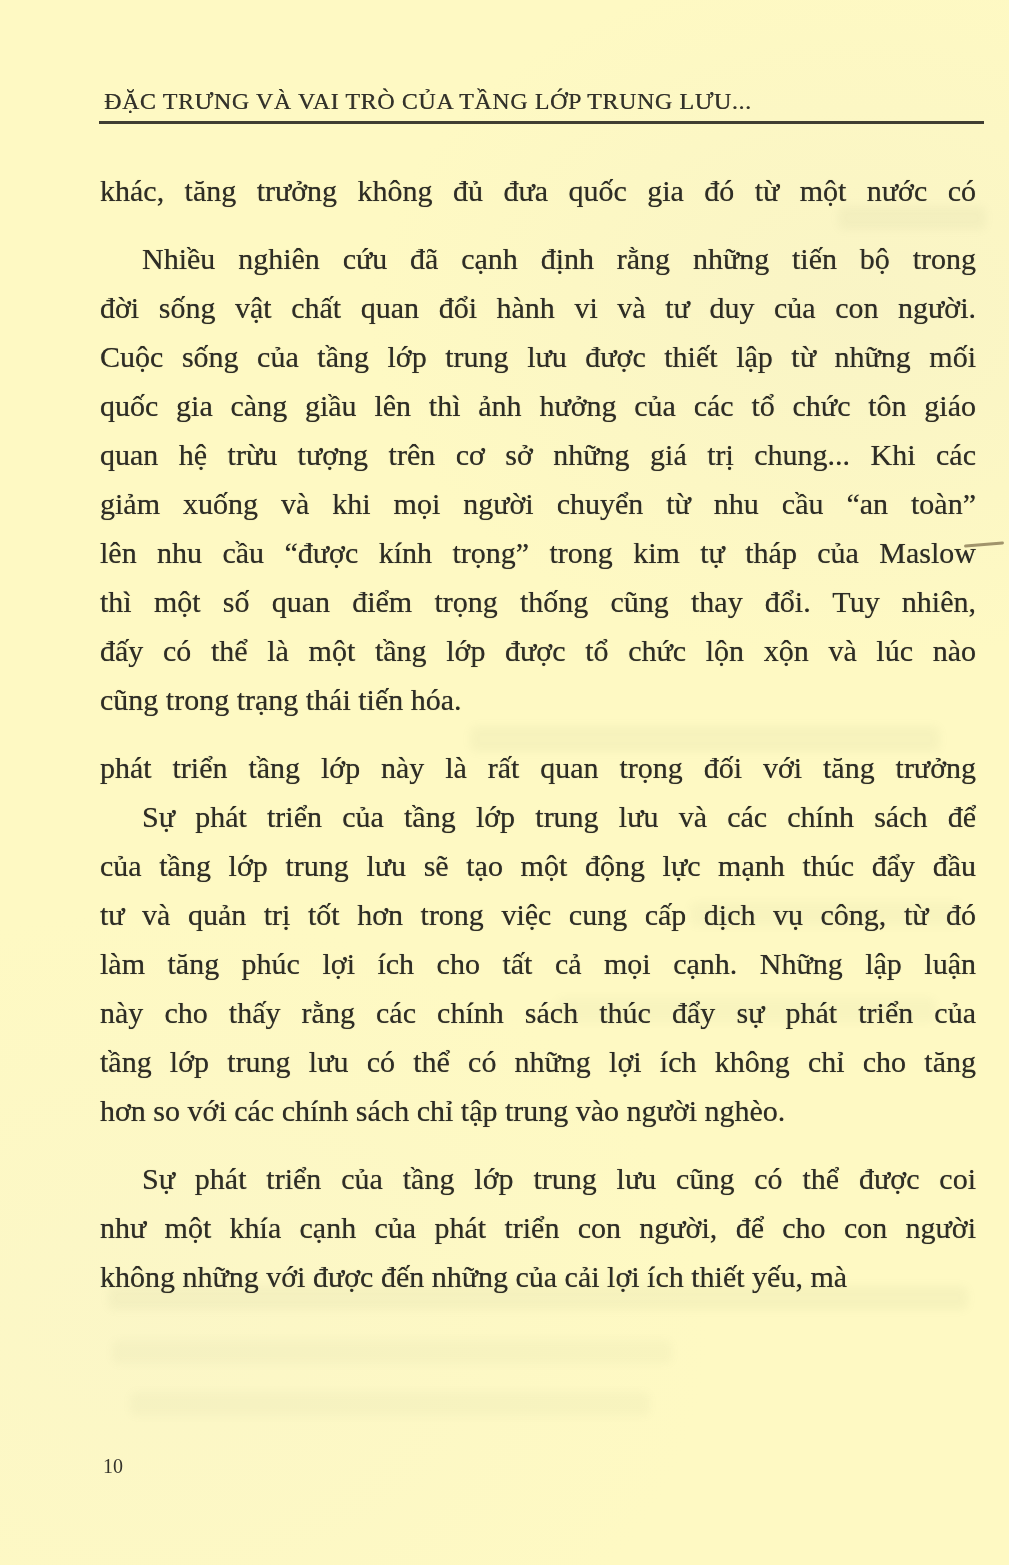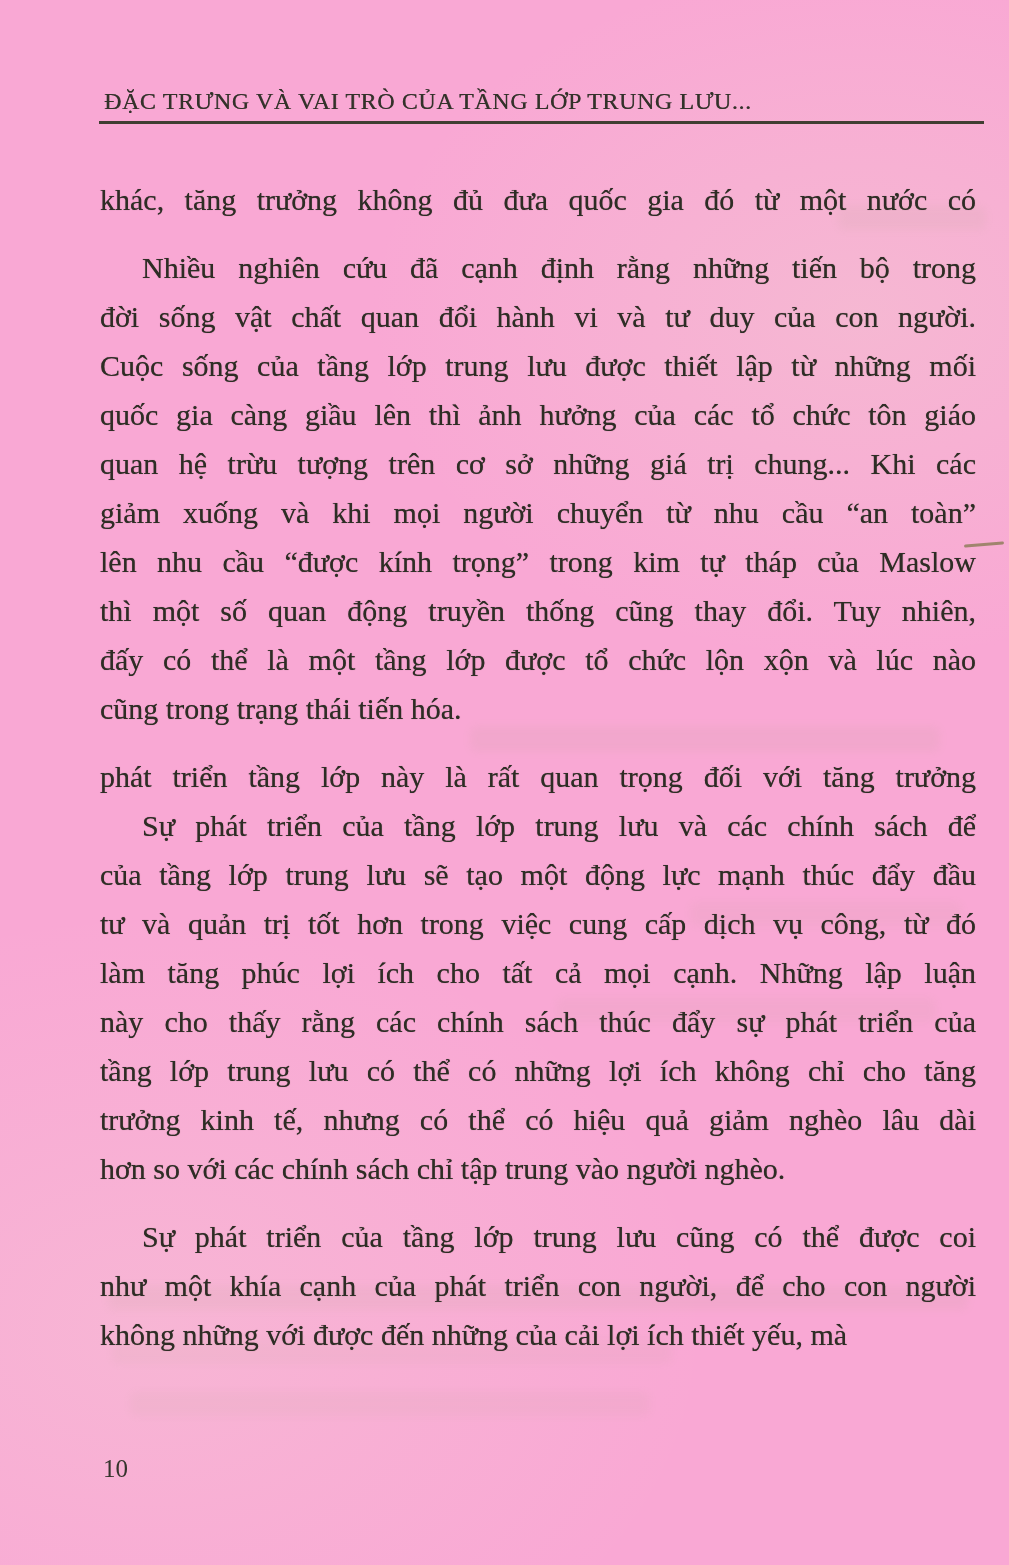--- a/index.html
+++ b/index.html
@@ -5,21 +5,21 @@
   html, body {
     margin: 0;
     padding: 0;
     background: #e8e6de;
   }
   .page {
     position: relative;
     width: 1009px;
     height: 1565px;
     margin: 0 auto;
-    background: #f9a8d4;
+    background: #fef9c3;
     overflow: hidden;
     font-family: "Liberation Serif", "DejaVu Serif", serif;
     color: #2e2d25;
   }
   
   .page::after {
     content: "";
     position: absolute;
     inset: 0;
     background:
@@ -52,33 +52,33 @@
   .text-block {
     position: absolute;
     left: 100px;
     top: 166px;
     width: 876px;
     font-size: 30px;
     line-height: 49px;
     text-shadow: 0 0 0.7px rgba(42,41,33,0.65);
     z-index: 3;
   }
-  .paragraph { margin: 9px 0 19px 0; }
+  .paragraph { margin: 0 0 19px 0; }
   .paragraph:last-child { margin-bottom: 0; }
   .line {
     text-align: justify;
     text-align-last: justify;
   }
   .line.last { text-align-last: left; }
   .line.indent { text-indent: 42px; }
   .page-number {
     position: absolute;
     left: 103px;
     top: 1455px;
-    font-size: 25px;
+    font-size: 20px;
     color: #35342c;
     z-index: 3;
   }
   
   .ghost {
     position: absolute;
     background: rgba(150,158,110,0.55);
     filter: blur(4px);
     opacity: 0.13;
     border-radius: 6px;
@@ -120,33 +120,32 @@
         <div class="line">khác, tăng trưởng không đủ đưa quốc gia đó từ một nước có</div>
       </div>
       <div class="paragraph">
         <div class="line indent">Nhiều nghiên cứu đã cạnh định rằng những tiến bộ trong</div>
         <div class="line">đời sống vật chất quan đổi hành vi và tư duy của con người.</div>
         <div class="line">Cuộc sống của tầng lớp trung lưu được thiết lập từ những mối</div>
         <div class="line">quốc gia càng giầu lên thì ảnh hưởng của các tổ chức tôn giáo</div>
         <div class="line">quan hệ trừu tượng trên cơ sở những giá trị chung... Khi các</div>
         <div class="line">giảm xuống và khi mọi người chuyển từ nhu cầu “an toàn”</div>
         <div class="line">lên nhu cầu “được kính trọng” trong kim tự tháp của Maslow</div>
-        <div class="line">thì một số quan động truyền thống cũng thay đổi. Tuy nhiên,</div>
+        <div class="line">thì một số quan điểm trọng thống cũng thay đổi. Tuy nhiên,</div>
         <div class="line">đấy có thể là một tầng lớp được tổ chức lộn xộn và lúc nào</div>
         <div class="line last">cũng trong trạng thái tiến hóa.</div>
       </div>
       <div class="paragraph">
         <div class="line">phát triển tầng lớp này là rất quan trọng đối với tăng trưởng</div>
         <div class="line indent">Sự phát triển của tầng lớp trung lưu và các chính sách để</div>
         <div class="line">của tầng lớp trung lưu sẽ tạo một động lực mạnh thúc đẩy đầu</div>
         <div class="line">tư và quản trị tốt hơn trong việc cung cấp dịch vụ công, từ đó</div>
         <div class="line">làm tăng phúc lợi ích cho tất cả mọi cạnh. Những lập luận</div>
         <div class="line">này cho thấy rằng các chính sách thúc đẩy sự phát triển của</div>
         <div class="line">tầng lớp trung lưu có thể có những lợi ích không chỉ cho tăng</div>
-        <div class="line">trưởng kinh tế, nhưng có thể có hiệu quả giảm nghèo lâu dài</div>
         <div class="line last">hơn so với các chính sách chỉ tập trung vào người nghèo.</div>
       </div>
       <div class="paragraph">
         <div class="line indent">Sự phát triển của tầng lớp trung lưu cũng có thể được coi</div>
         <div class="line">như một khía cạnh của phát triển con người, để cho con người</div>
         <div class="line last">không những với được đến những của cải lợi ích thiết yếu, mà</div>
       </div>
     </div>
 
   <div class="ghost g1"></div>

